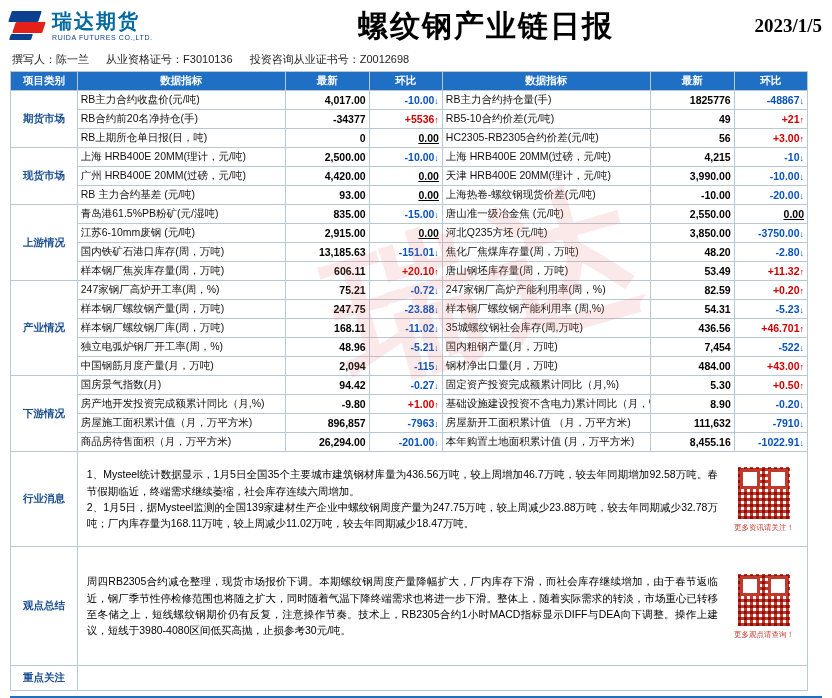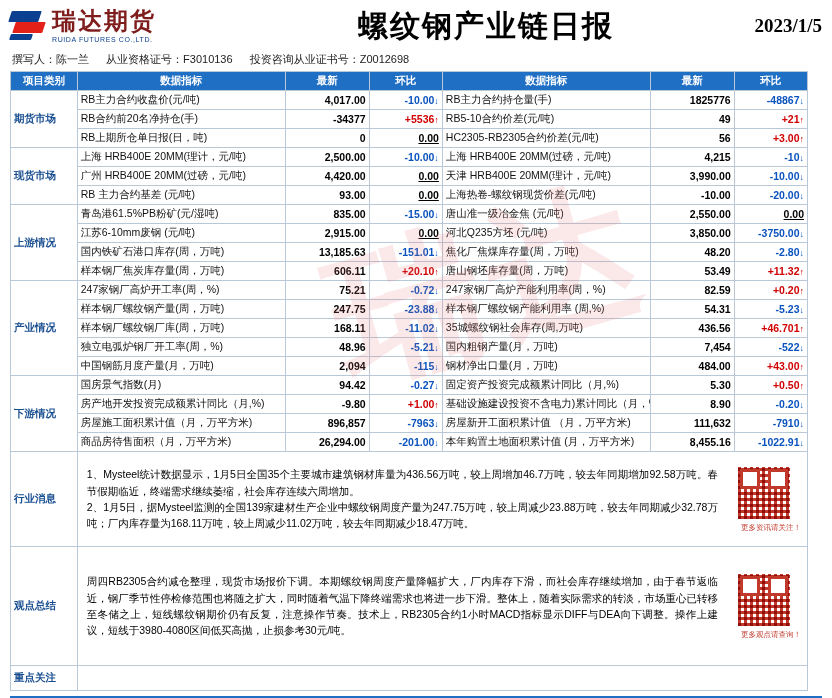--- a/index.html
+++ b/index.html
@@ -27,21 +27,21 @@
   }
   .logo-mark .b2{
     position:absolute;left:4px;top:13px;width:30px;height:11px;
     background:#e32119;transform:skewX(-18deg);border-radius:1px;
   }
   .logo-mark .b3{
     position:absolute;left:0;top:25px;width:22px;height:6px;
     background:#0b3f8f;transform:skewX(-18deg);border-radius:1px;
   }
   .logo-text{line-height:1;}
-  .logo-cn{font-size:24px;font-weight:bold;color:#7f1d1d;letter-spacing:2px;font-family:"DejaVu Sans",sans-serif;}
+  .logo-cn{font-size:20px;font-weight:bold;color:#0369a1;letter-spacing:2px;font-family:"DejaVu Sans",sans-serif;}
   .logo-en{font-size:7px;color:#0b3f8f;letter-spacing:.6px;margin-top:3px;}
   .doc-title{
     flex:1;text-align:center;font-size:30px;font-weight:bold;
     letter-spacing:2px;font-family:"DejaVu Sans",sans-serif;
   }
   .doc-date{
     width:150px;text-align:right;font-size:19px;font-weight:bold;
     font-family:"Liberation Serif",serif;
   }
   .byline{
@@ -60,21 +60,21 @@
     vertical-align:middle;
     height:16px;
     overflow:hidden;
     white-space:nowrap;
   }
   thead th{
     background:#1f6fc4;color:#fff;font-weight:bold;
     text-align:center;height:19px;font-size:12px;
   }
   .cat{
-    font-weight:bold;font-size:12px;
+    text-align:center;font-weight:bold;font-size:12px;
     color:#1a4f91;background:#fff;
   }
   .ind{text-align:left;padding-left:5px;color:#111;}
   .num{text-align:right;font-weight:bold;padding-right:6px;}
   .chg{text-align:right;font-weight:bold;padding-right:4px;}
   .up{color:#d00000;}
   .down{color:#0a53be;}
   .flat{color:#000;text-decoration:underline;}
   .arrow{font-size:9px;}
   
@@ -103,21 +103,21 @@
     background-blend-mode:multiply;
     border:2px solid #fff;
     position:relative;
   }
   .qr .code:before,.qr .code:after{
     content:"";position:absolute;width:14px;height:14px;
     border:3px solid #c0392b;background:#fff;
   }
   .qr .code:before{left:2px;top:2px;}
   .qr .code:after{right:2px;top:2px;}
-  .qr .cap{font-size:7.5px;color:#c0392b;margin-top:2px;text-align:right;}
+  .qr .cap{font-size:7.5px;color:#c0392b;margin-top:2px;}
   
   .footer{
     display:flex;justify-content:space-between;align-items:center;
     margin:5px 10px 0 10px;border-top:2px solid #1f6fc4;padding-top:4px;
     font-size:11px;font-weight:bold;
   }
   
   .wm{
     position:absolute;left:330px;top:185px;
     font-size:150px;color:rgba(230,120,120,.16);

